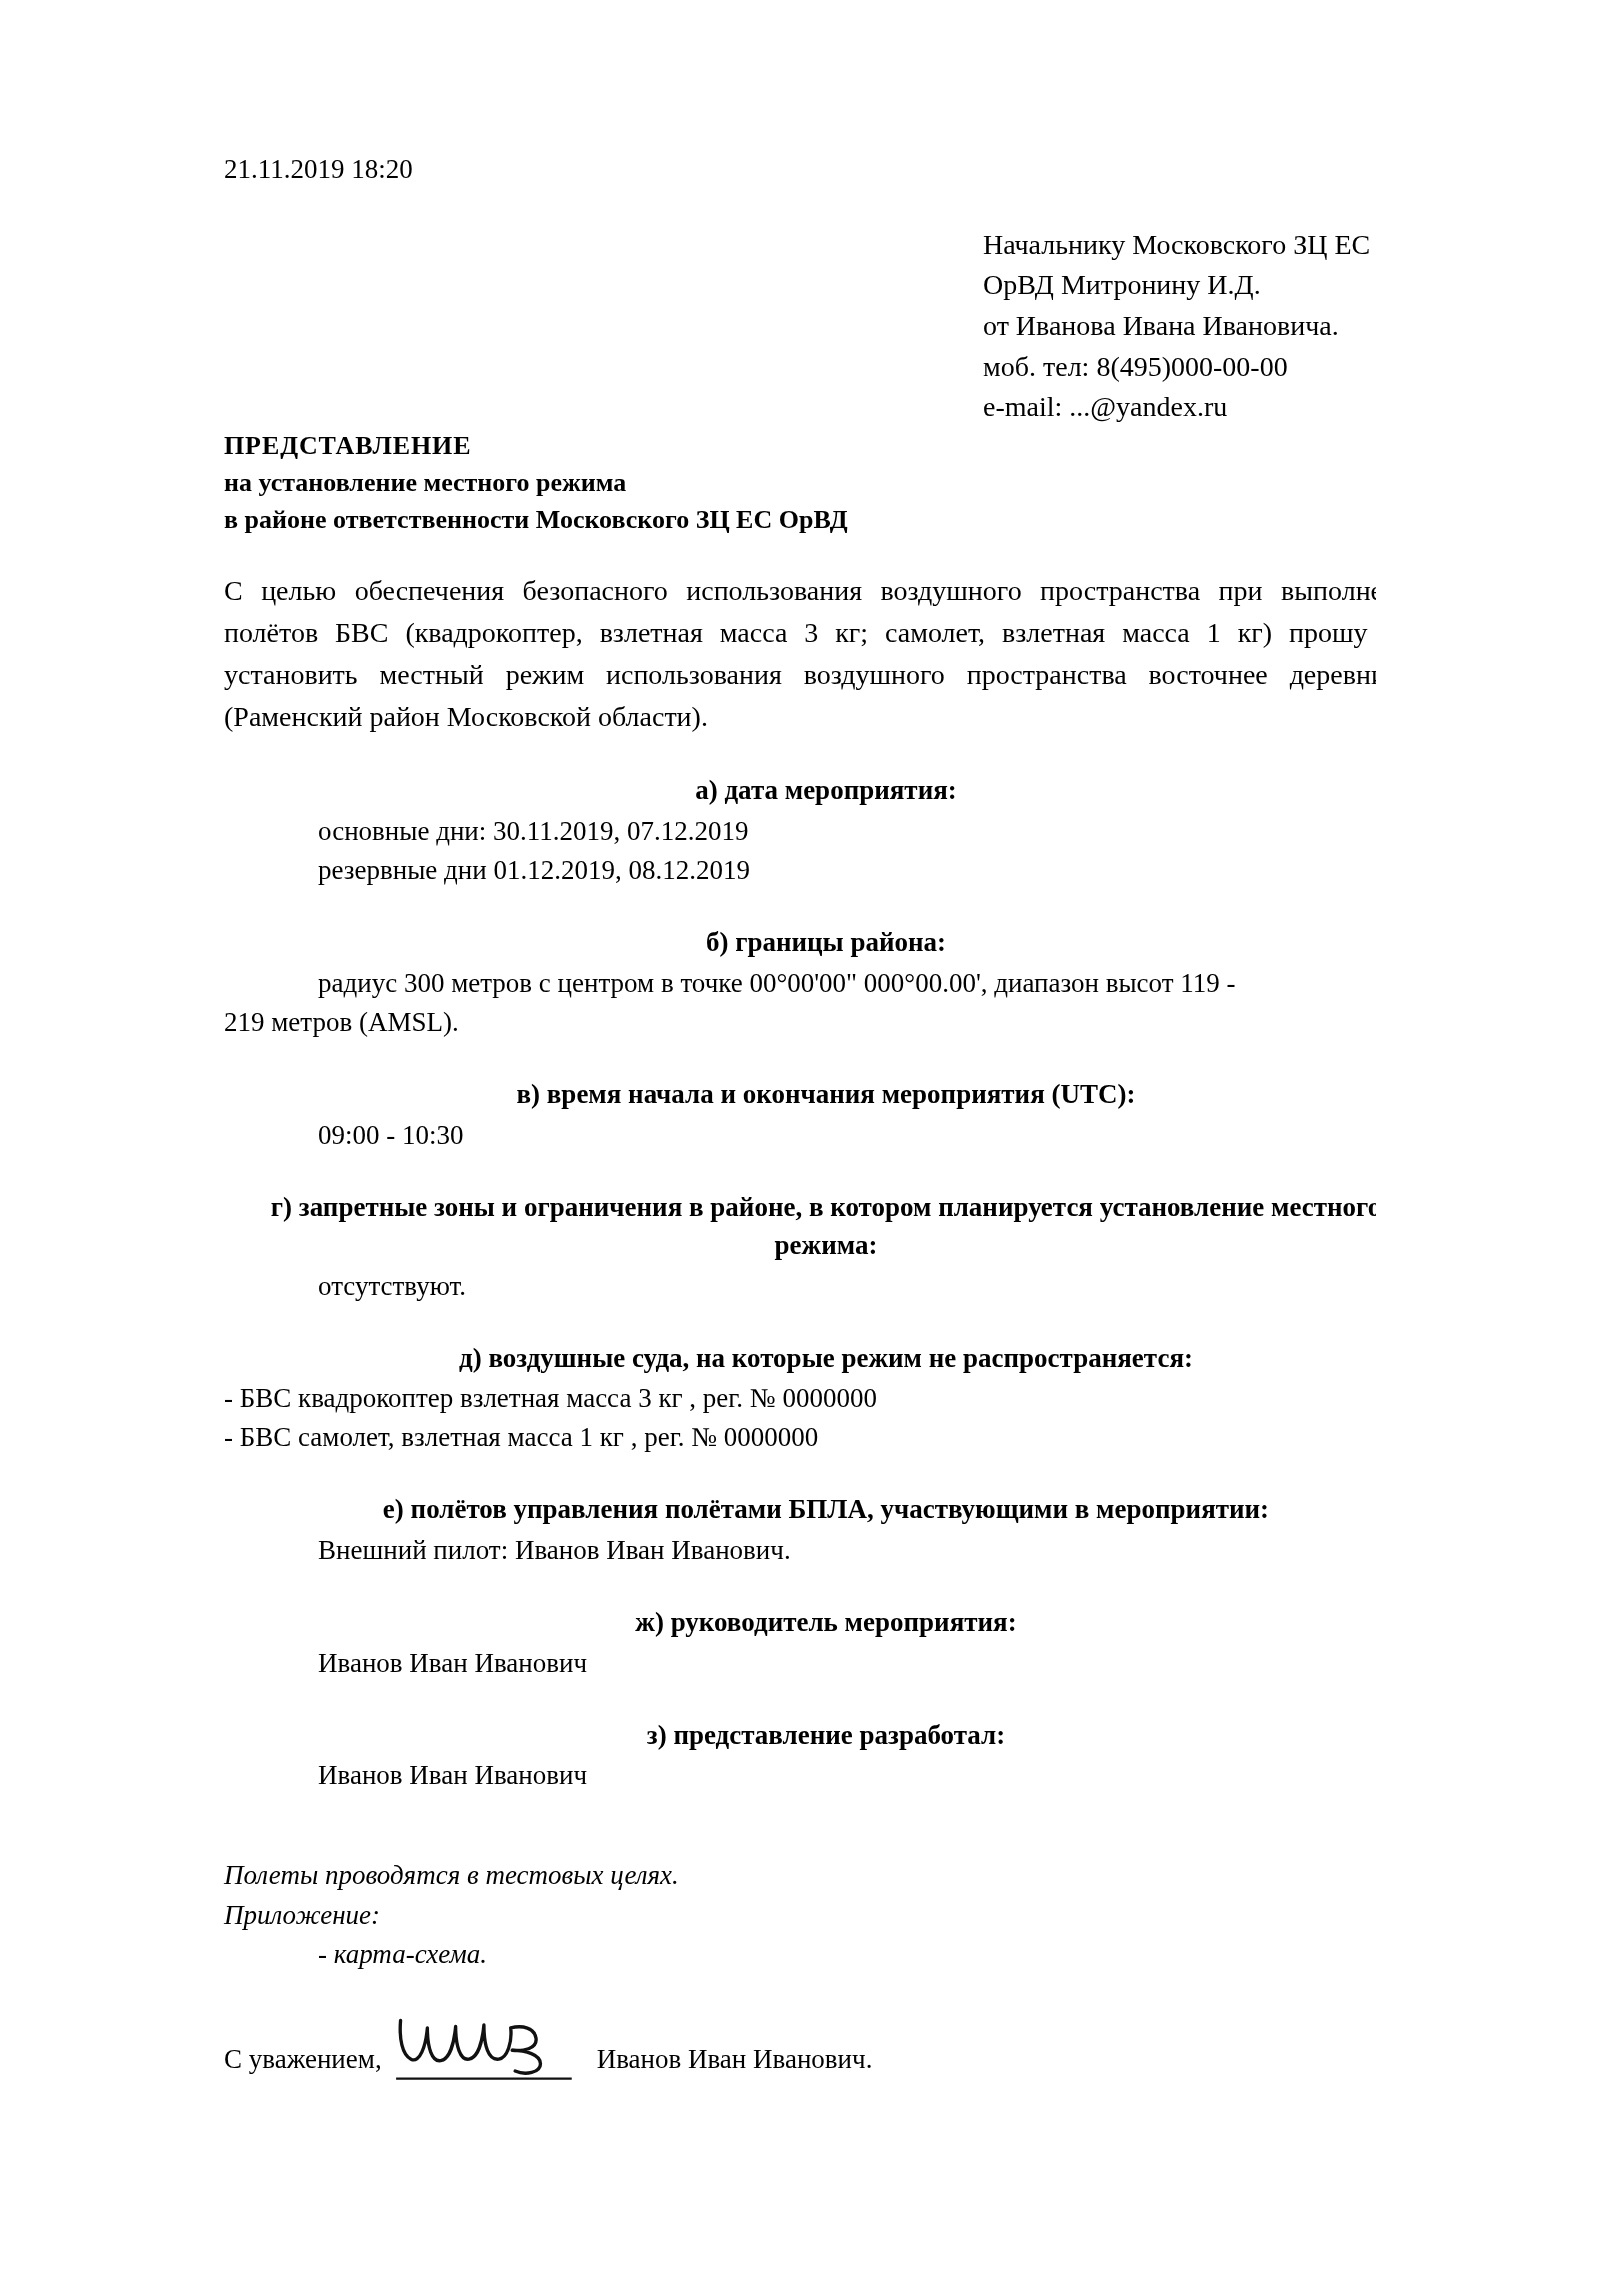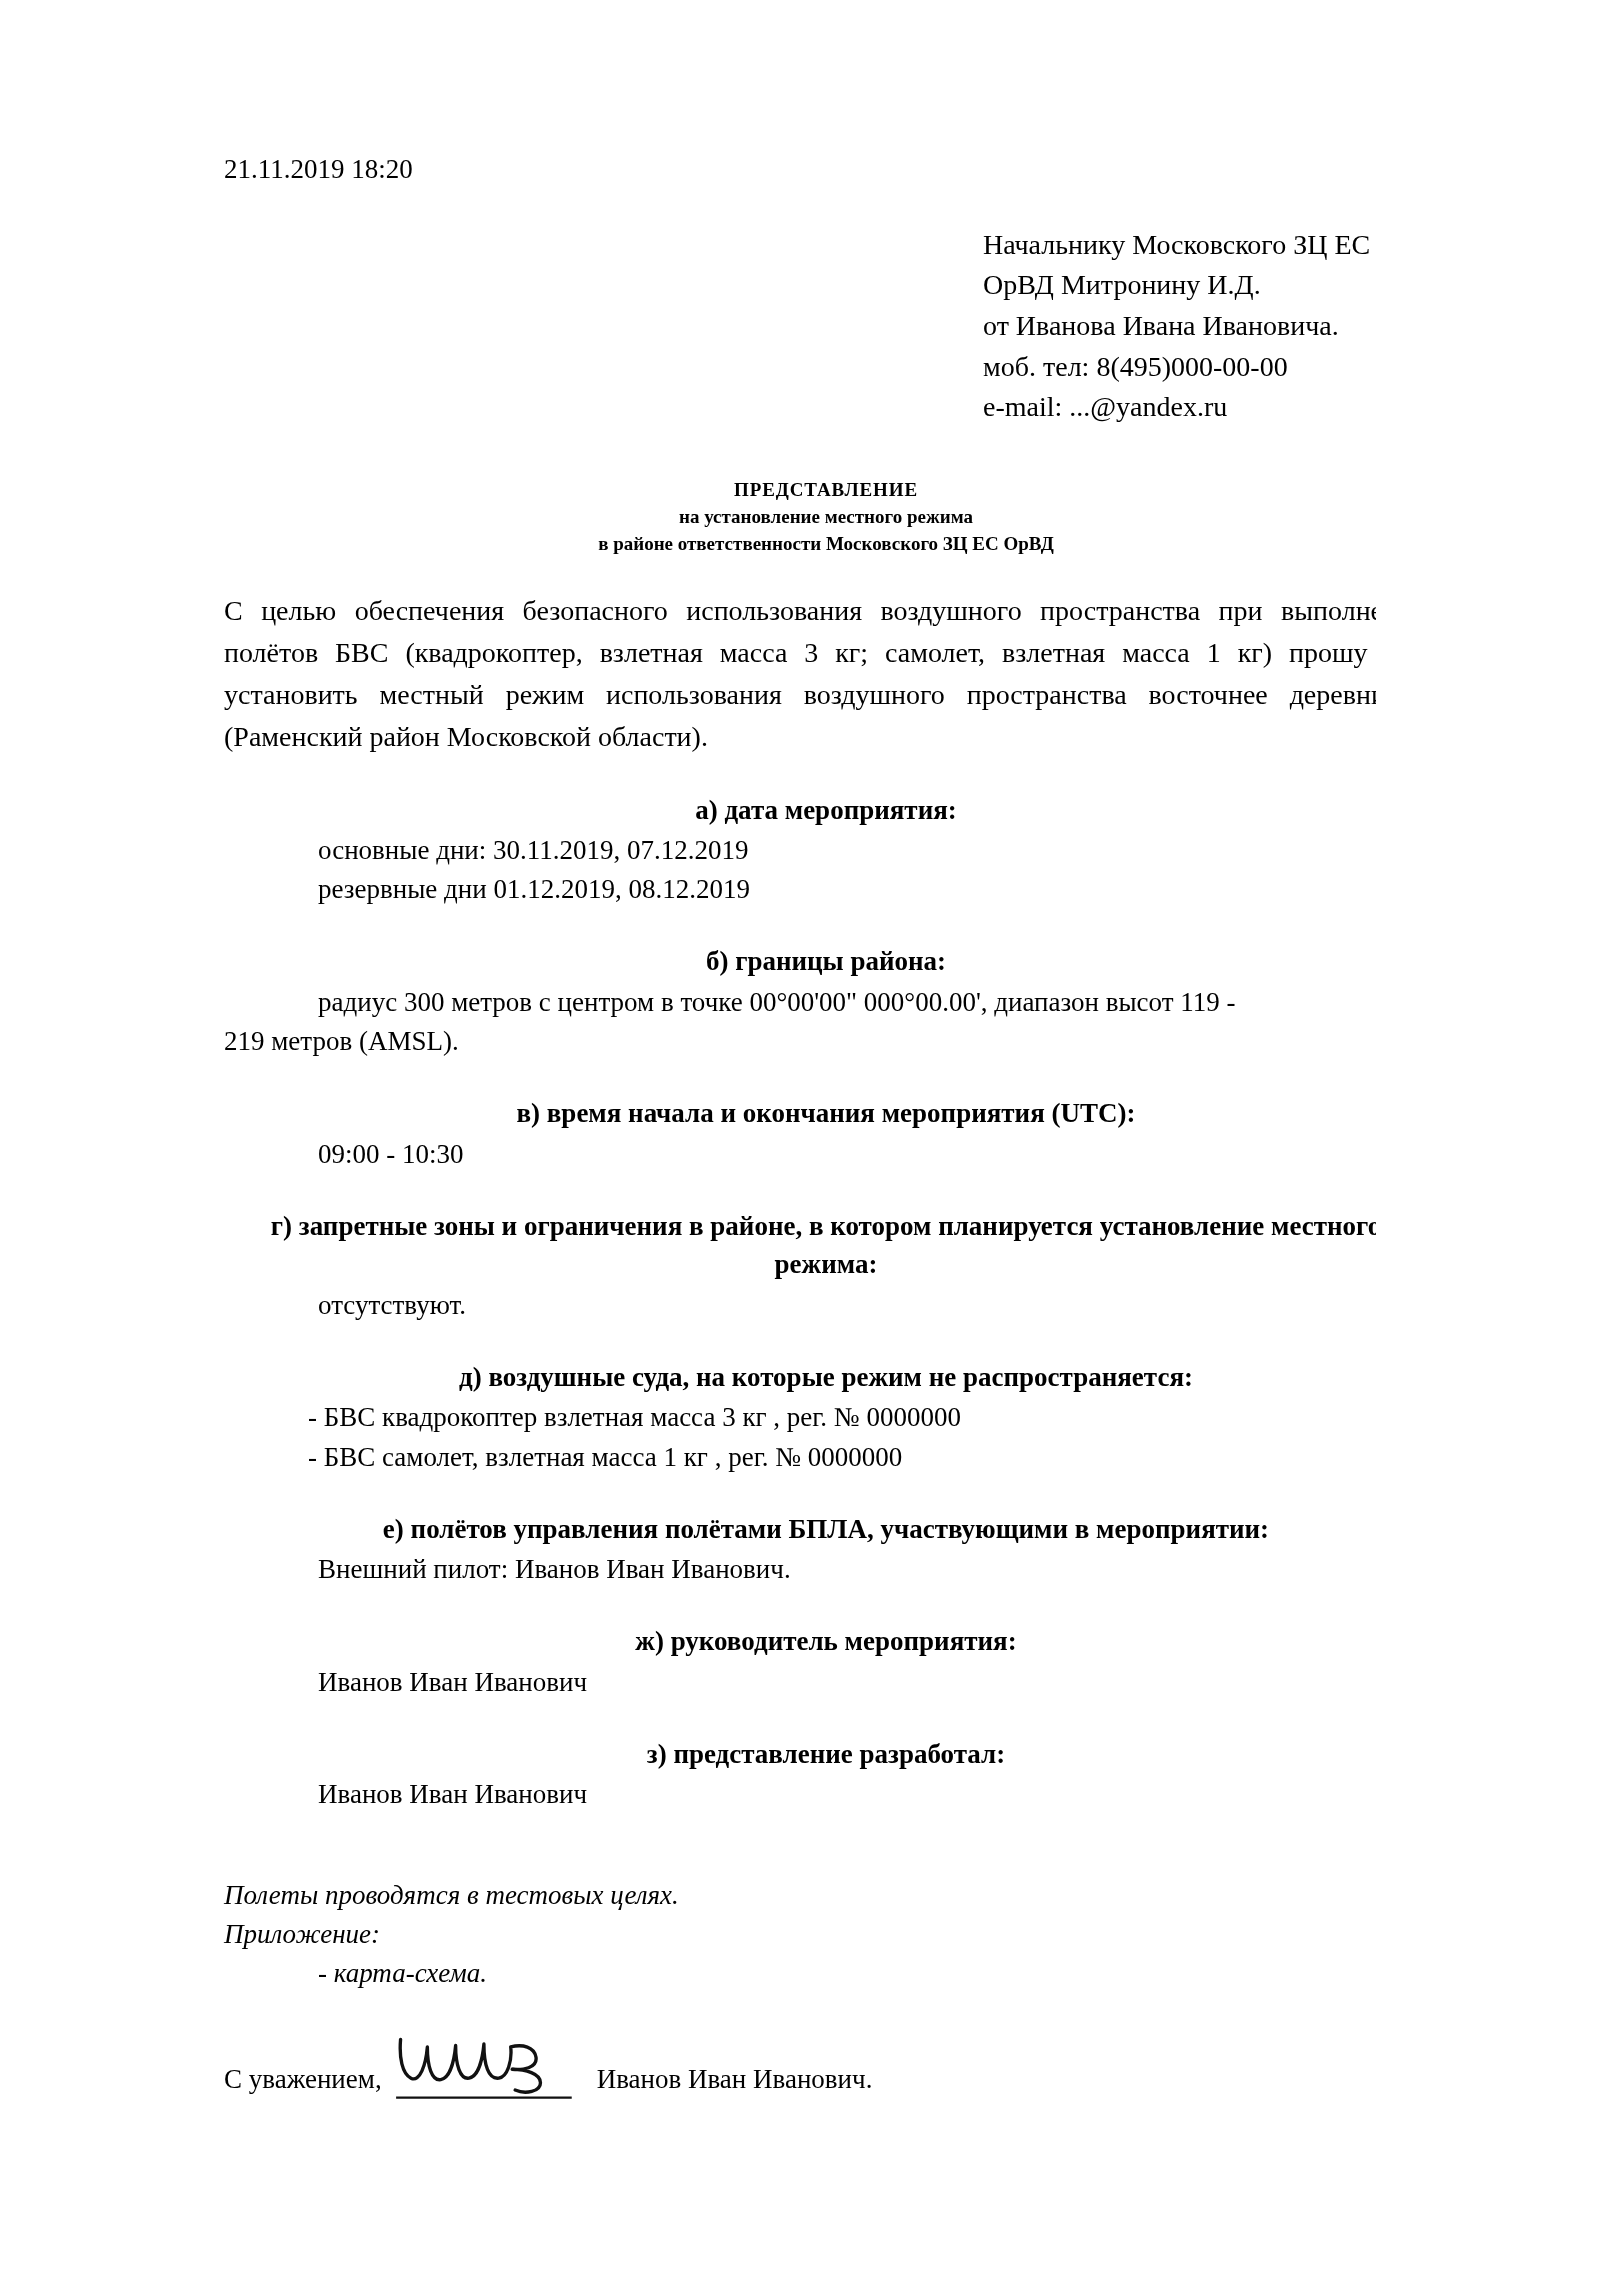--- a/index.html
+++ b/index.html
@@ -35,24 +35,22 @@
   .addressee {
     margin-top: 38px;
     margin-left: 759px;
     font-size: 28px;
     line-height: 1.45;
   }
   .addressee div {
     white-space: nowrap;
   }
   .title-block {
-    margin-top: 49px;
-    text-align: center;
     font-weight: bold;
-    font-size: 19px;
+    font-size: 26px;
     line-height: 1.42;
   }
   .title-block .t1 {
     letter-spacing: 0.9px;
   }
   .intro {
     margin-top: 32px;
     font-size: 28px;
     line-height: 1.5;
     text-align: justify;
@@ -68,21 +66,20 @@
   }
   .sec-body {
     font-size: 27px;
     line-height: 1.45;
     margin-top: 2.2px;
   }
   .sec-body .ind {
     margin-left: 94px;
   }
   .sec-body .ind2 {
-    margin-left: 84px;
   }
   .sec-body .wrap {
     margin-left: 0;
   }
   .tail {
     margin-top: 61px;
     font-size: 27px;
     line-height: 1.45;
     font-style: italic;
   }

